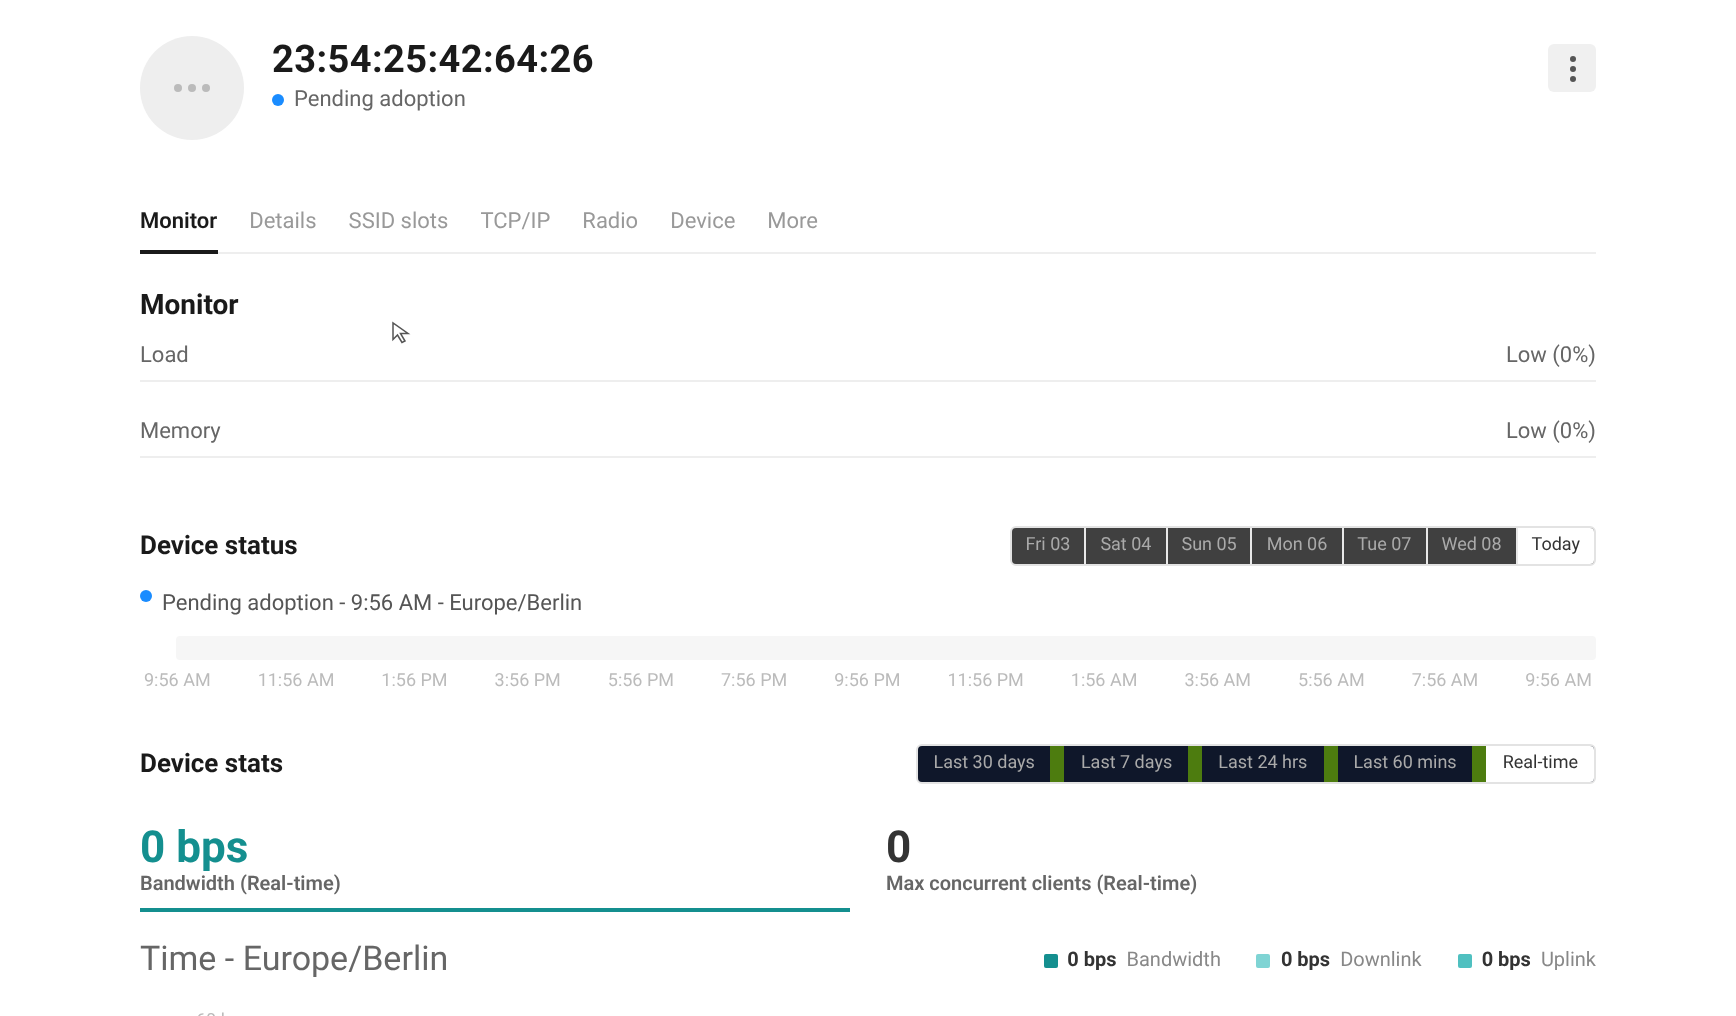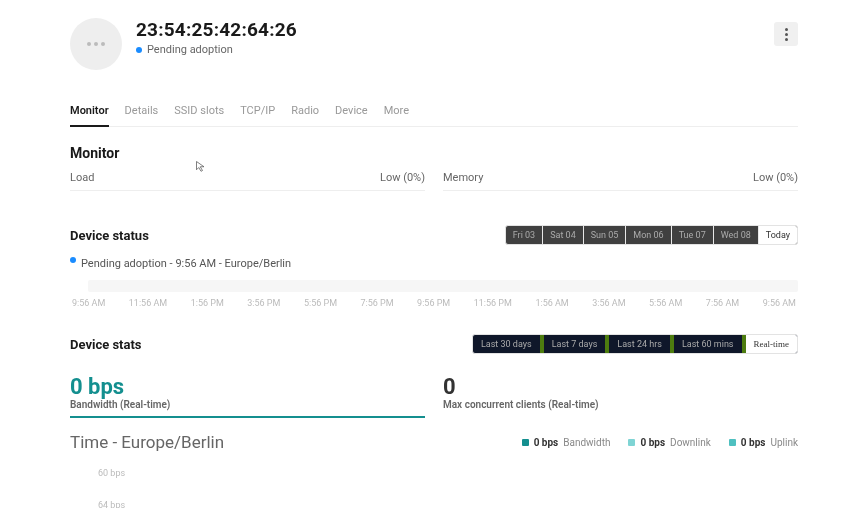--- a/index.html
+++ b/index.html
@@ -108,20 +108,21 @@
     .section-title {
       font-size: 14px;
       font-weight: 700;
       color: #1a1a1a;
       margin-top: 18px;
     }
     .metrics-row {
       display: flex;
       gap: 18px;
       margin-top: 10px;
+      flex-direction: column;
     }
     .metric {
       flex: 1;
       display: flex;
       justify-content: space-between;
       border-bottom: 1px solid #eee;
       padding-bottom: 6px;
       font-size: 11px;
       color: #666;
     }
@@ -189,27 +190,26 @@
       border: 1px solid #e3e3e3;
       border-radius: 3px;
       overflow: hidden;
       background: #0f172a;
     }
     .range-tab {
       font-size: 9px;
       color: #aaa;
       padding: 4px 8px;
       cursor: pointer;
-      border-left: 4px solid #4d7c0f;
+      border-left: 7px solid #4d7c0f;
     }
     .range-tab:first-child { border-left: none; }
     .range-tab.active {
       background: #fff;
       color: #333;
-      font-family: Liberation Serif, serif;
     }
     .stats-row {
       display: flex;
       gap: 18px;
       margin-top: 20px;
     }
     .stat-block {
       flex: 1;
     }
     .stat-value {

